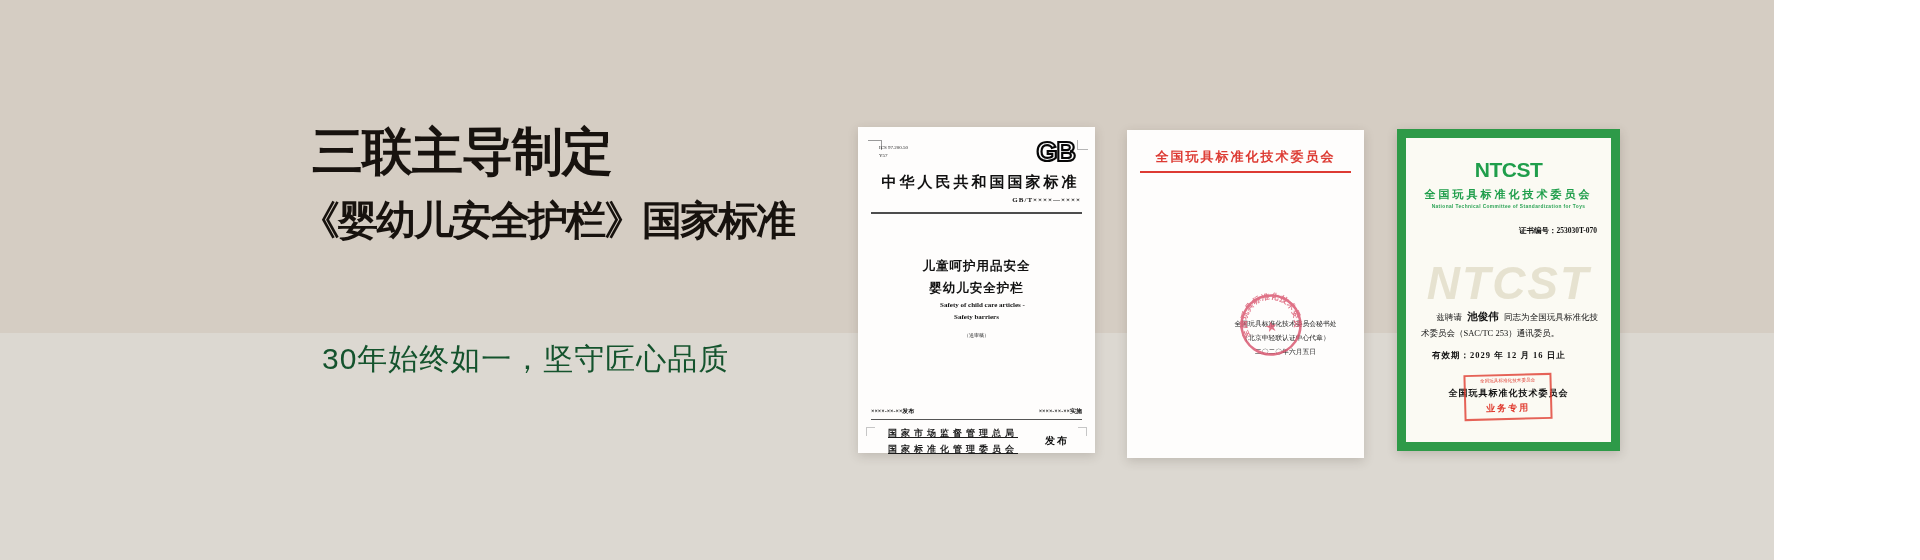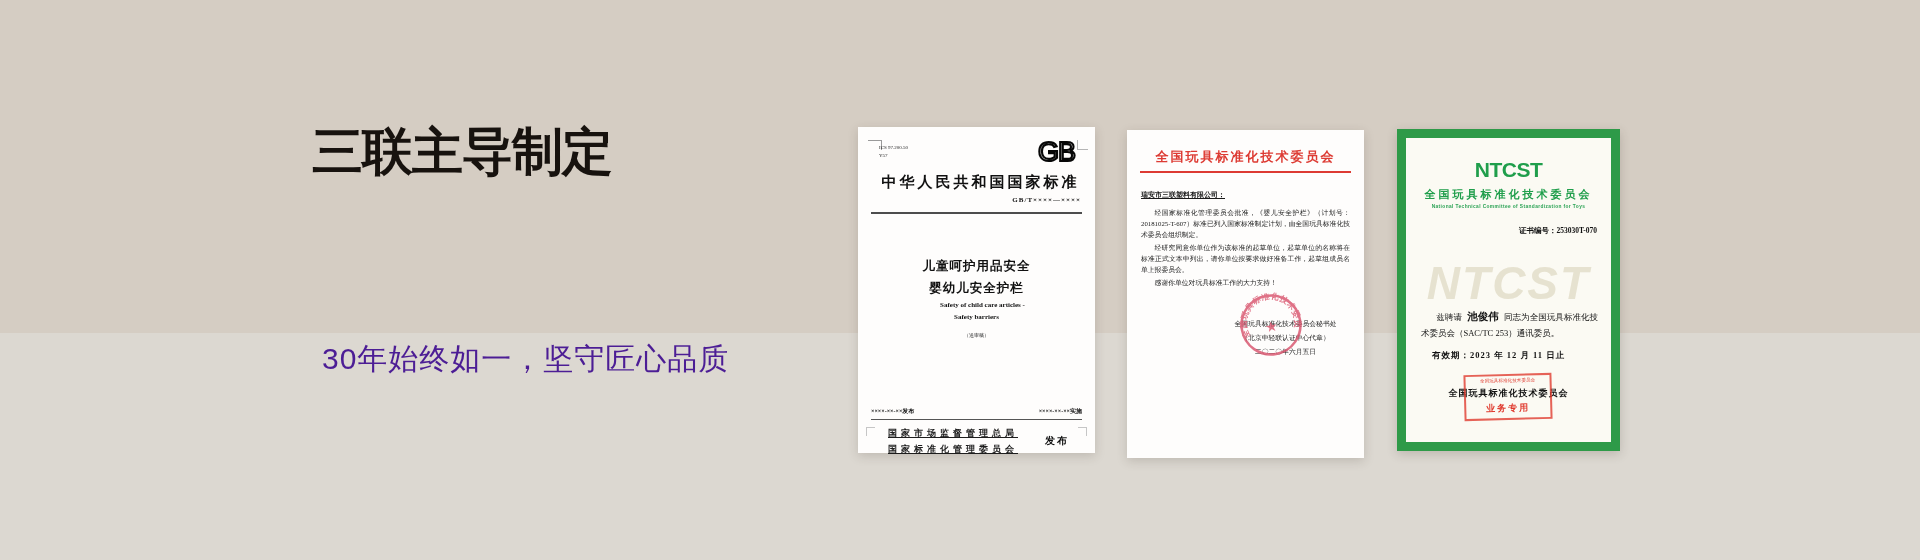--- a/index.html
+++ b/index.html
@@ -1,37 +1,37 @@
 <!DOCTYPE html>
 <html><head>
 <meta charset="utf-8">
 <style>
   html,body{margin:0;padding:0;}
   body{width:1920px;height:560px;overflow:hidden;font-family:"Liberation Sans",sans-serif;}
-  .banner{position:relative;width:1920px;height:560px;background:#dcd8d1;overflow:hidden;}
+  .banner{position:relative;width:1774px;height:560px;background:#dcd8d1;overflow:hidden;}
   .bg-top{position:absolute;left:0;top:0;width:1920px;height:333px;background:#d5cdc3;}
 
   
   .hero-line1{position:absolute;left:312px;top:124px;font-size:51px;font-weight:900;
     letter-spacing:-1px;color:#17120e;line-height:1.1;white-space:nowrap;}
   .hero-line2{position:absolute;left:300px;top:197px;font-size:40px;font-weight:900;
     letter-spacing:-2px;color:#17120e;line-height:1.15;white-space:nowrap;}
   .hero-subtitle{position:absolute;left:322px;top:339px;font-size:30px;font-weight:500;
-    letter-spacing:1px;color:#4c1d95;white-space:nowrap;}
+    letter-spacing:1px;color:#14532d;white-space:nowrap;}
 
   
   .doc{position:absolute;background:#fefdfc;box-shadow:0 3px 10px rgba(60,50,40,.18);}
   .doc *{position:absolute;}
 
   
   .doc1{left:858px;top:127px;width:237px;height:326px;color:#111;}
   .d1-mark-tl{left:10px;top:13px;width:13px;height:9px;border-top:1px solid #9a9a9a;border-right:1px solid #9a9a9a;}
   .d1-mark-tr{right:7px;top:13px;width:10px;height:9px;border-bottom:1px solid #b5b5b5;border-left:1px solid #b5b5b5;}
   .d1-ics{left:21px;top:17px;font-size:5px;line-height:1.5;font-family:"Liberation Serif",serif;color:#1c1c1c;white-space:nowrap;}
-  .d1-gb{right:20px;top:12px;font-size:27px;font-weight:400;letter-spacing:-1px;
+  .d1-gb{right:20px;top:12px;font-size:27px;font-weight:700;letter-spacing:-1px;
     color:#fbfbfb;-webkit-text-stroke:2.2px #070707;line-height:1;}
   .d1-heading{left:8px;right:0;top:46px;text-align:center;font-size:15px;font-weight:700;
     letter-spacing:3px;font-family:"Liberation Serif",serif;white-space:nowrap;}
   .d1-stdno{right:14px;top:69px;font-size:7px;font-weight:700;letter-spacing:1px;font-family:"Liberation Serif",serif;}
   .d1-rule{left:13px;right:13px;top:85px;height:2px;background:#4d4d4d;}
   .d1-cn1{left:0;right:0;top:131px;text-align:center;font-size:12.5px;font-weight:800;letter-spacing:1px;}
   .d1-cn2{left:0;right:0;top:153px;text-align:center;font-size:12.5px;font-weight:800;letter-spacing:1px;}
   .d1-en1{left:0;right:0;top:174px;text-align:center;font-size:7px;font-weight:700;font-family:"Liberation Serif",serif;margin-left:12px;}
   .d1-en2{left:0;right:0;top:186px;text-align:center;font-size:7px;font-weight:700;font-family:"Liberation Serif",serif;}
   .d1-draft{left:0;right:0;top:205px;text-align:center;font-size:5px;color:#222;}
@@ -87,20 +87,21 @@
   .d3-stamp-l1{top:2px;font-size:4.6px;}
   .d3-stamp-l2{bottom:3px;font-size:9px;font-weight:700;letter-spacing:2px;}
 </style>
 </head>
 <body>
 
 <div class="banner">
   <div class="bg-top"></div>
 
   <div class="hero-line1">三联主导制定</div>
+  <div class="hero-line2">《婴幼儿安全护栏》国家标准</div>
   <div class="hero-subtitle">30年始终如一，坚守匠心品质</div>
 
   <div class="doc doc1">
     <div class="d1-mark-tl"></div>
     <div class="d1-mark-tr"></div>
     <div class="d1-ics">
       <span style="position:static;display:block">ICS 97.200.50</span>
       <span style="position:static;display:block">Y57</span>
     </div>
     <div class="d1-gb">GB</div>
@@ -122,26 +123,20 @@
     <div class="d1-issuer">
       <span style="position:static;display:block">国家市场监督管理总局</span>
       <span style="position:static;display:block">国家标准化管理委员会</span>
     </div>
     <div class="d1-publish">发布</div>
   </div>
 
   <div class="doc doc2">
     <div class="d2-title">全国玩具标准化技术委员会</div>
     <div class="d2-underline"></div>
-    <div class="d2-body">
-      <span class="d2-recipient">瑞安市三联塑料有限公司：</span>
-      <span class="d2-para">经国家标准化管理委员会批准，《婴儿安全护栏》（计划号：20181025-T-607）标准已列入国家标准制定计划，由全国玩具标准化技术委员会组织制定。</span>
-      <span class="d2-para">经研究同意你单位作为该标准的起草单位，起草单位的名称将在标准正式文本中列出，请你单位按要求做好准备工作，起草组成员名单上报委员会。</span>
-      <span class="d2-para">感谢你单位对玩具标准工作的大力支持！</span>
-    </div>
     <div class="d2-signature">
       <span>全国玩具标准化技术委员会秘书处</span>
       <span>（北京中轻联认证中心代章）</span>
       <span>二〇二〇年六月五日</span>
     </div>
     <svg class="d2-seal" viewBox="0 0 100 100">
       <defs>
         <path id="sealArc" d="M 15 62 A 38 38 0 1 1 85 62" fill="none"></path>
       </defs>
       <circle cx="50" cy="50" r="46" fill="none" stroke="#d8506a" stroke-width="4"></circle>
@@ -157,21 +152,21 @@
       <div class="d3-watermark">NTCST</div>
       <div class="d3-logo">NTCST</div>
       <div class="d3-org-cn">全国玩具标准化技术委员会</div>
       <div class="d3-org-en">National Technical Committee of Standardization for Toys</div>
       <div class="d3-certno">证书编号：253030T-070</div>
       <div class="d3-body">
         <span>兹聘请</span>
         <span class="d3-name">池俊伟</span>
         <span>同志为全国玩具标准化技术委员会（SAC/TC 253）通讯委员。</span>
       </div>
-      <div class="d3-validity">有效期：2023 年 12 月 11 日止</div>
+      <div class="d3-validity">有效期：2029 年 12 月 16 日止</div>
       <div class="d3-footer">全国玩具标准化技术委员会</div>
       <div class="d3-stamp">
         <span class="d3-stamp-l1">全国玩具标准化技术委员会</span>
         <span class="d3-stamp-l2">业务专用</span>
       </div>
     </div>
   </div>
 </div>
 
 </body></html>

